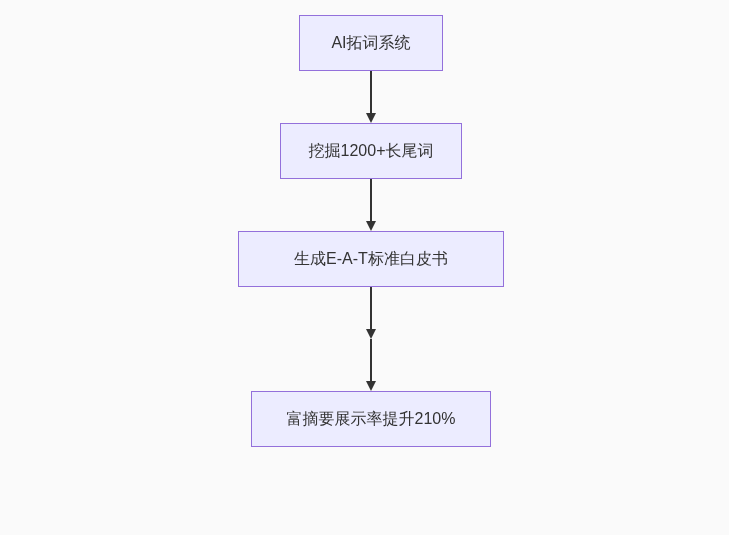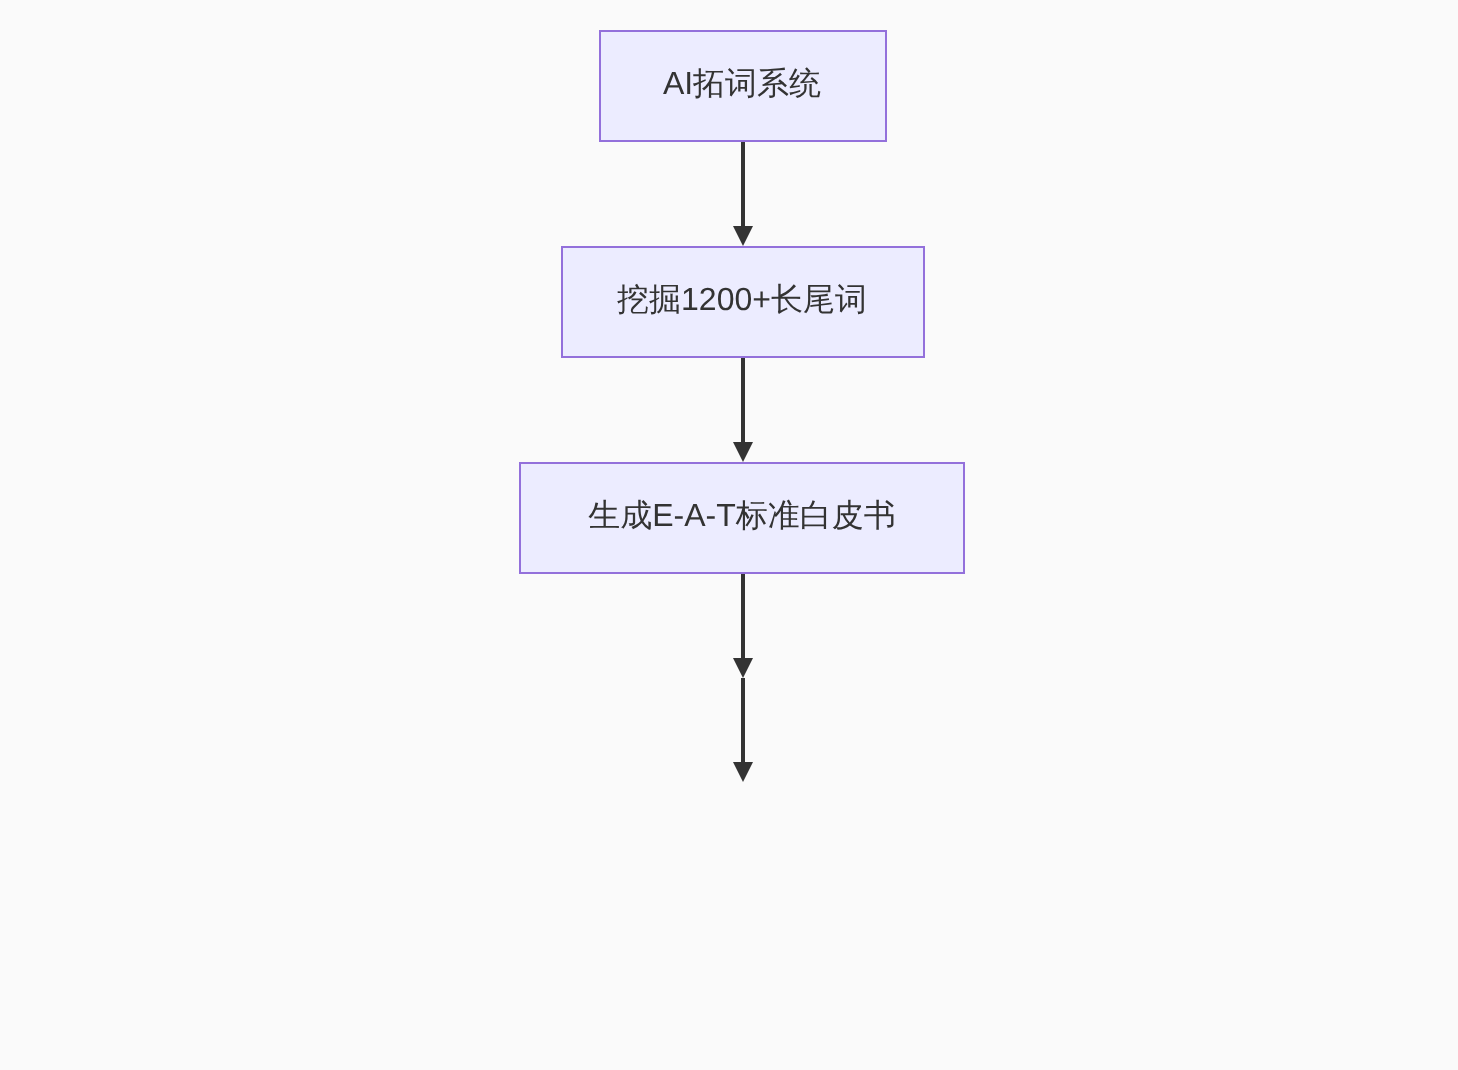--- a/index.html
+++ b/index.html
@@ -81,30 +81,33 @@
 
     <div class="flow-node" style="width:182px">
       <span>挖掘1200+长尾词</span>
     </div>
 
     <div class="flow-arrow">
       <div class="arrow-line"></div>
       <div class="arrowhead-icon"></div>
     </div>
 
-    <div class="flow-node" style="width:223px">
+    <div class="flow-node" style="width:266px">
       <span>生成E-A-T标准白皮书</span>
     </div>
 
     <div class="flow-arrow">
       <div class="arrow-line"></div>
       <div class="arrowhead-icon"></div>
     </div>
 
 
     <div class="flow-arrow">
       <div class="arrow-line"></div>
       <div class="arrowhead-icon"></div>
     </div>
 
+    <div class="flow-node" style="width:240px">
+      <span>富摘要展示率提升210%</span>
+    </div>
 
   </div>
 </div>
 
 </body></html>

